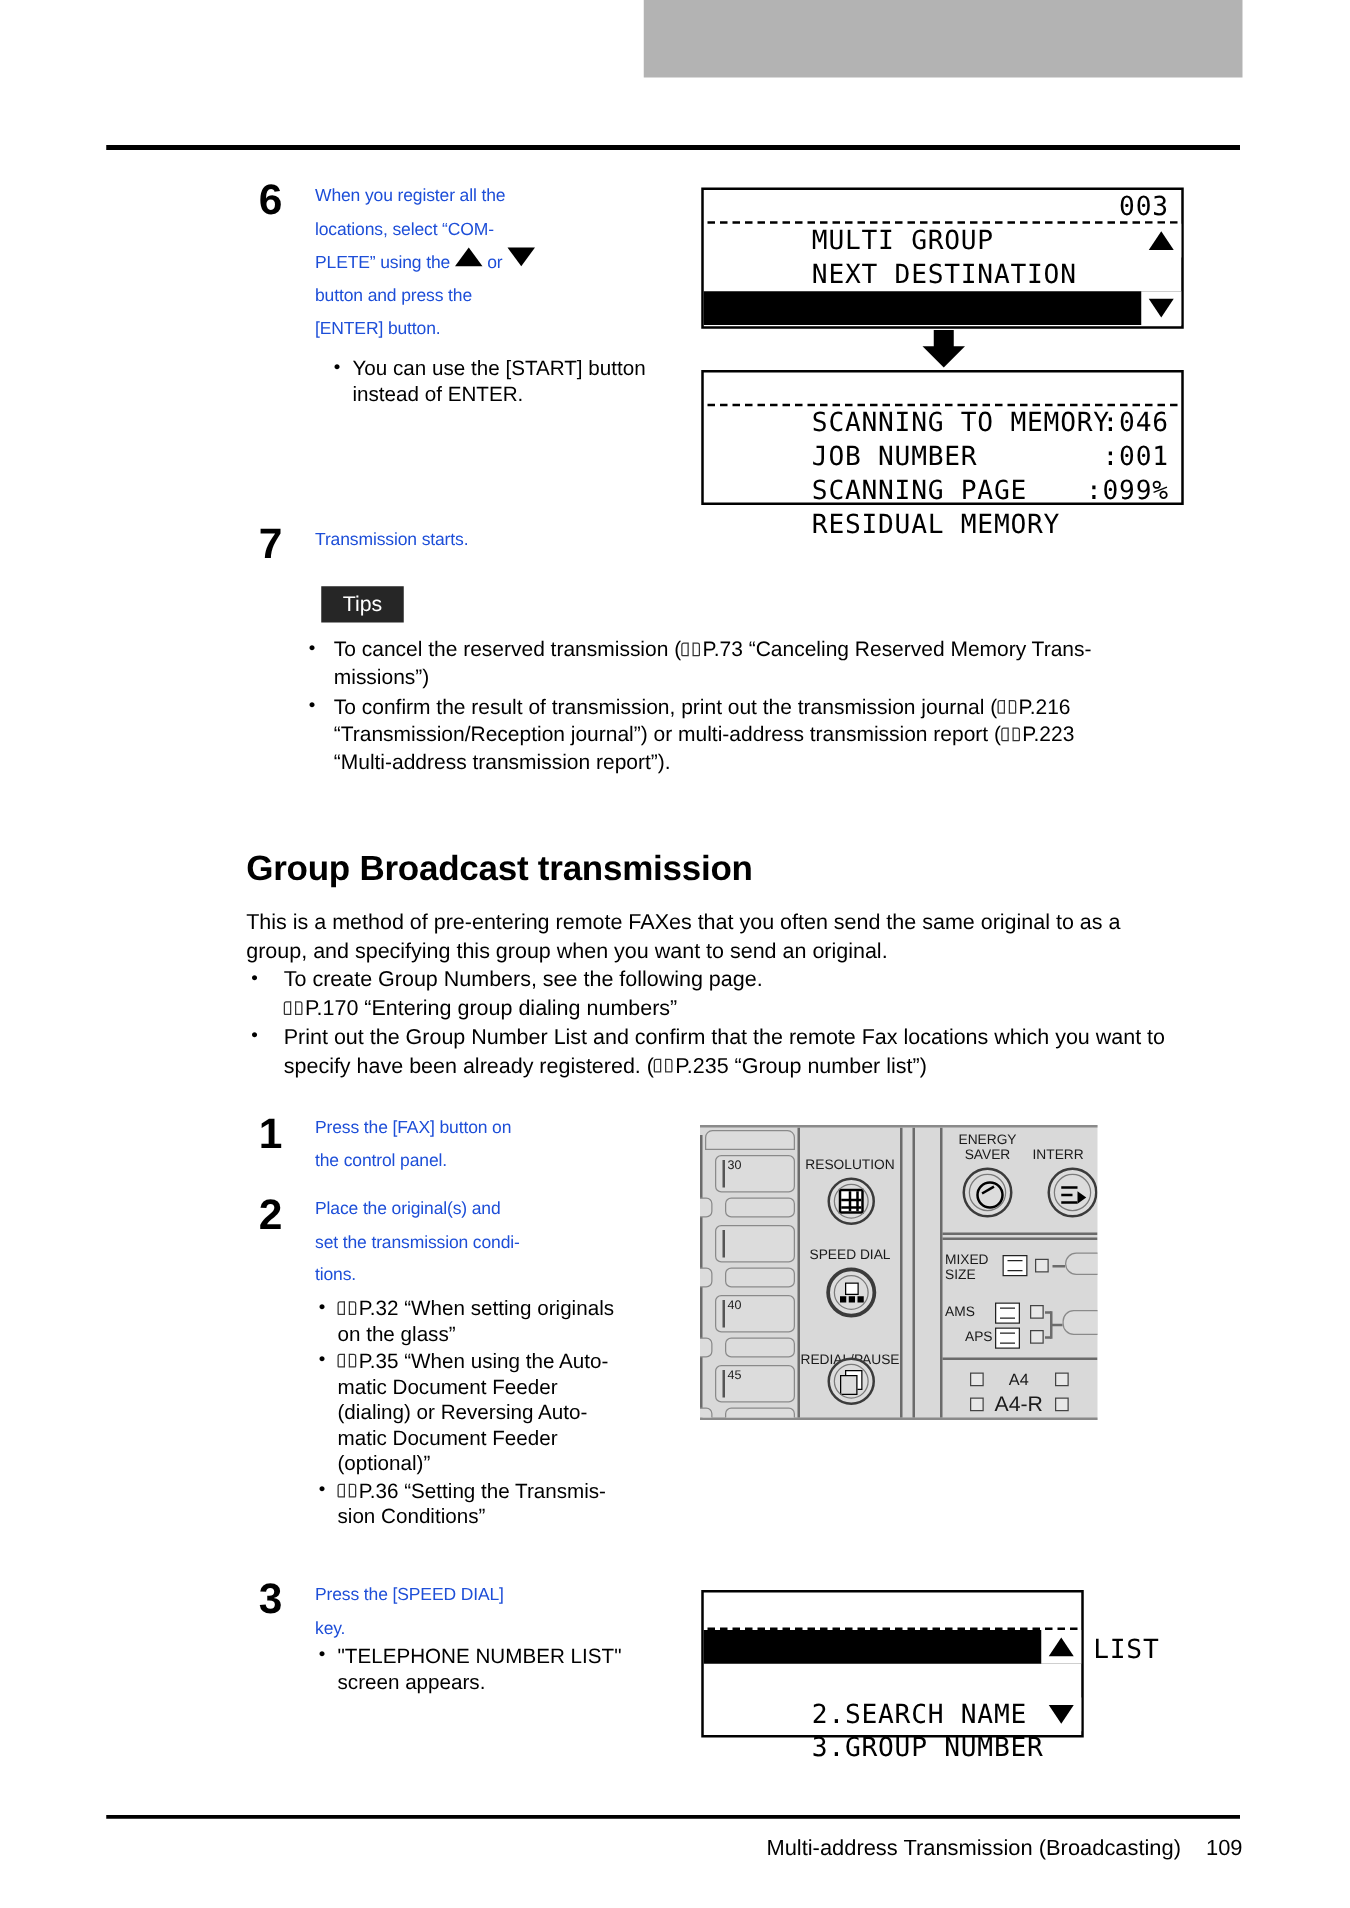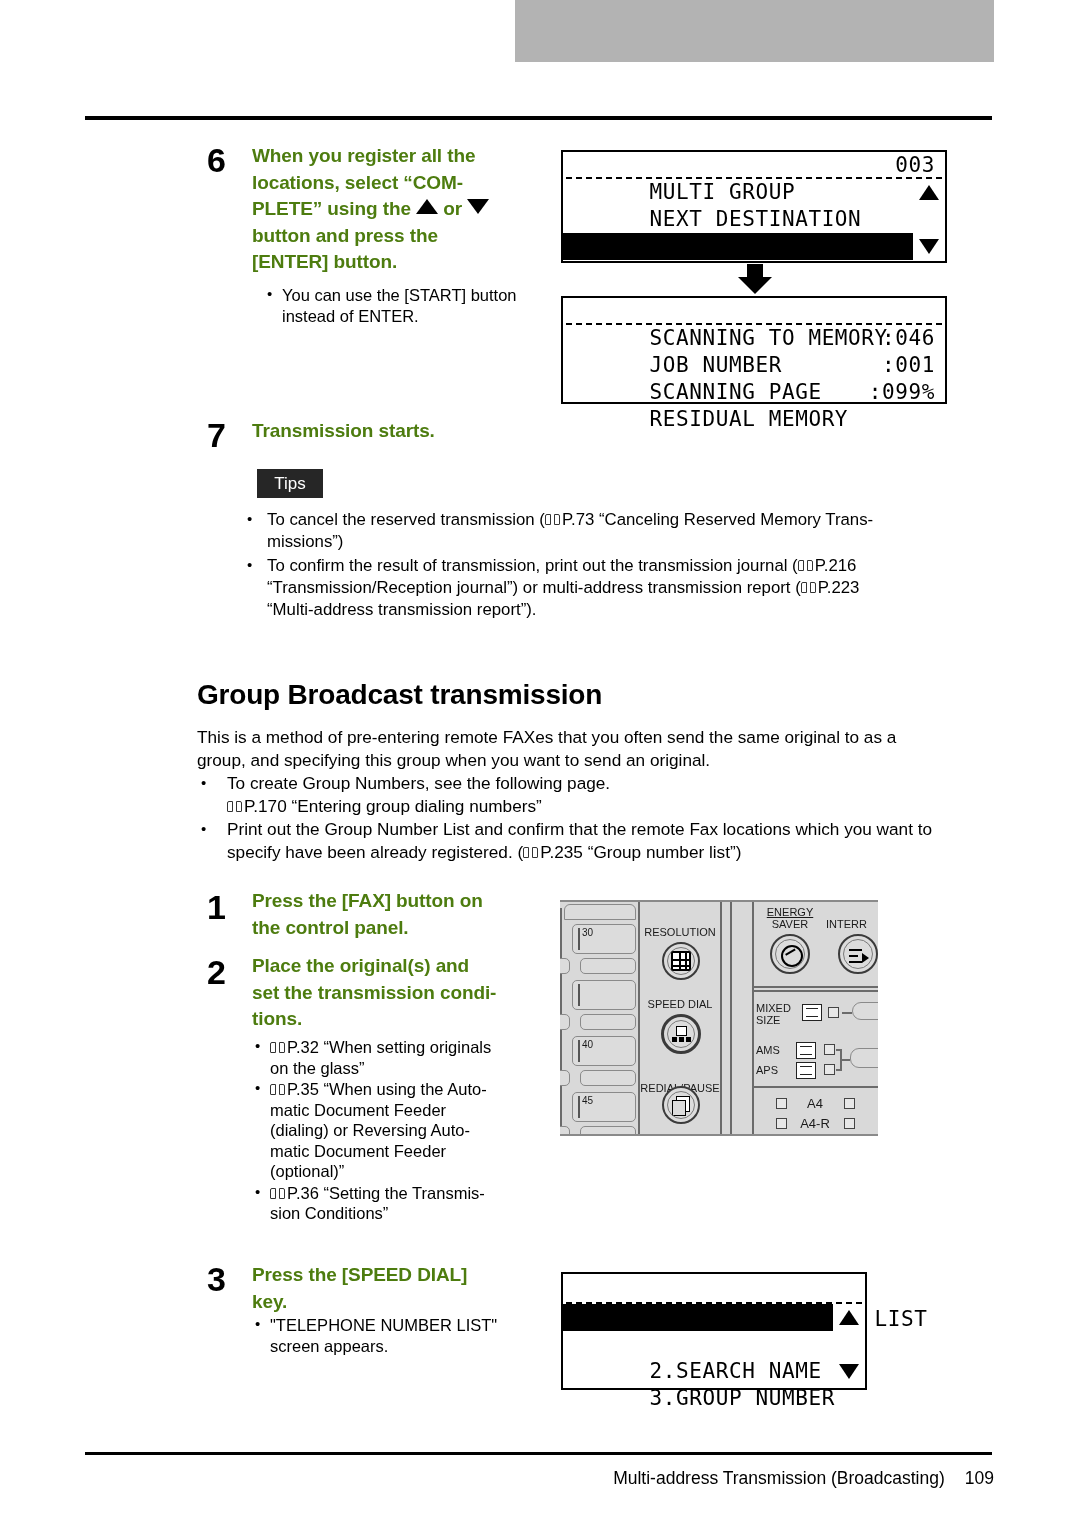--- a/index.html
+++ b/index.html
@@ -34,25 +34,25 @@
   
   .step-num {
     position: absolute;
     font-weight: bold;
     font-size: 34px;
     line-height: 34px;
     color: #000;
   }
   .step-title {
     position: absolute;
-    font-weight: bold;
-    font-size: 19px;
+    font-weight: normal;
+    font-size: 14px;
     line-height: 26.5px;
     letter-spacing: -0.1px;
-    color: #4d7c0f;
+    color: #1d4ed8;
   }
   .sub-list {
     position: absolute;
     font-size: 16.5px;
     line-height: 20.5px;
     color: #000;
   }
   .sub-list .li {
     position: relative;
     padding-left: 17px;
@@ -520,21 +520,21 @@
       <div style="position:absolute; left:15px; top:20px; width:5px; height:5px; background:#000;"></div>
       <div style="position:absolute; left:22px; top:20px; width:5px; height:5px; background:#000;"></div>
     </div>
 
     <div class="cp-text" style="left:78px; top:180px; width:84px;">REDIAL/PAUSE</div>
     <div class="cp-btn inner" style="left:102px; top:184px; width:38px; height:38px;">
       <div style="position:absolute; left:12px; top:8px; width:12px; height:14px; border:1.8px solid #000; background:#fff;"></div>
       <div style="position:absolute; left:8px; top:12px; width:12px; height:14px; border:1.8px solid #000; background:#dcdcdc;"></div>
     </div>
 
-    <div class="cp-text" style="left:196px; top:4px; width:68px;text-decoration:underline;">ENERGY</div>
+    <div class="cp-text" style="left:196px; top:4px; width:68px;">ENERGY</div>
     <div class="cp-text" style="left:196px; top:16px; width:68px;">SAVER</div>
     <div class="cp-btn inner" style="left:210px; top:32px; width:40px; height:40px;">
       <div style="position:absolute; left:9px; top:9px; width:18px; height:18px; border:2px solid #000; border-radius:50%;"></div>
       <div style="position:absolute; left:13px; top:15px; width:11px; height:2.4px; background:#000; transform:rotate(-30deg);"></div>
     </div>
 
     <div class="cp-text" style="left:266px; top:16px; width:70px; text-align:left;">INTERR</div>
     <div class="cp-btn inner" style="left:278px; top:32px; width:40px; height:40px;">
       <div style="position:absolute; left:9px; top:13px; width:13px; height:2px; background:#000;"></div>
       <div style="position:absolute; left:9px; top:19px; width:9px; height:2px; background:#000;"></div>
@@ -549,38 +549,38 @@
     <div class="cp-text" style="left:196px; top:112px; width:44px; text-align:left;">SIZE</div>
     <div class="cp-icon" style="left:242px; top:102px;"></div>
     <div class="cp-chk" style="left:268px; top:105px;"></div>
     <div class="cp-line" style="left:282px; top:110px; width:10px; height:1.5px;"></div>
     <div class="cp-lamp" style="left:292px; top:100px; width:40px; height:18px;"></div>
 
     <div class="cp-text" style="left:196px; top:142px; width:38px; text-align:left;">AMS</div>
     <div class="cp-icon" style="left:236px; top:140px;"></div>
     <div class="cp-chk" style="left:264px; top:142px;"></div>
 
-    <div class="cp-text" style="left:196px; top:162px; width:38px; text-align:left;">APS</div>
+    <div class="cp-text" style="left:196px; top:162px; width:38px; text-align:right;">APS</div>
     <div class="cp-icon" style="left:236px; top:160px;"></div>
     <div class="cp-chk" style="left:264px; top:162px;"></div>
 
     <div class="cp-line" style="left:280px; top:147px; width:1.5px; height:22px;"></div>
     <div class="cp-line" style="left:276px; top:147px; width:5px; height:1.5px;"></div>
     <div class="cp-line" style="left:276px; top:167px; width:5px; height:1.5px;"></div>
     <div class="cp-line" style="left:280px; top:157px; width:10px; height:1.5px;"></div>
     <div class="cp-lamp" style="left:290px; top:146px; width:42px; height:20px;"></div>
 
     <div class="cp-line" style="left:194px; top:184px; width:124px; height:1.5px;"></div>
 
     <div class="cp-chk" style="left:216px; top:196px;"></div>
     <div class="cp-text" style="left:238px; top:196px; width:34px; font-size:13px;">A4</div>
     <div class="cp-chk" style="left:284px; top:196px;"></div>
 
     <div class="cp-chk" style="left:216px; top:216px;"></div>
-    <div class="cp-text" style="left:234px; top:216px; width:42px; font-size:13px;">A4-R</div>
+    <div class="cp-text" style="left:234px; top:216px; width:42px; font-size:17px;">A4-R</div>
     <div class="cp-chk" style="left:284px; top:216px;"></div>
 
     <div class="cp-line" style="left:194px; top:232px; width:124px; height:1.5px;"></div>
   </div>
 
   <div class="step-num" style="left:207px; top:1262px;">3</div>
   <div class="step-title" style="left:252px; top:1262px; width:310px;">
     <div>Press the [SPEED DIAL]</div>
     <div>key.</div>
   </div>

